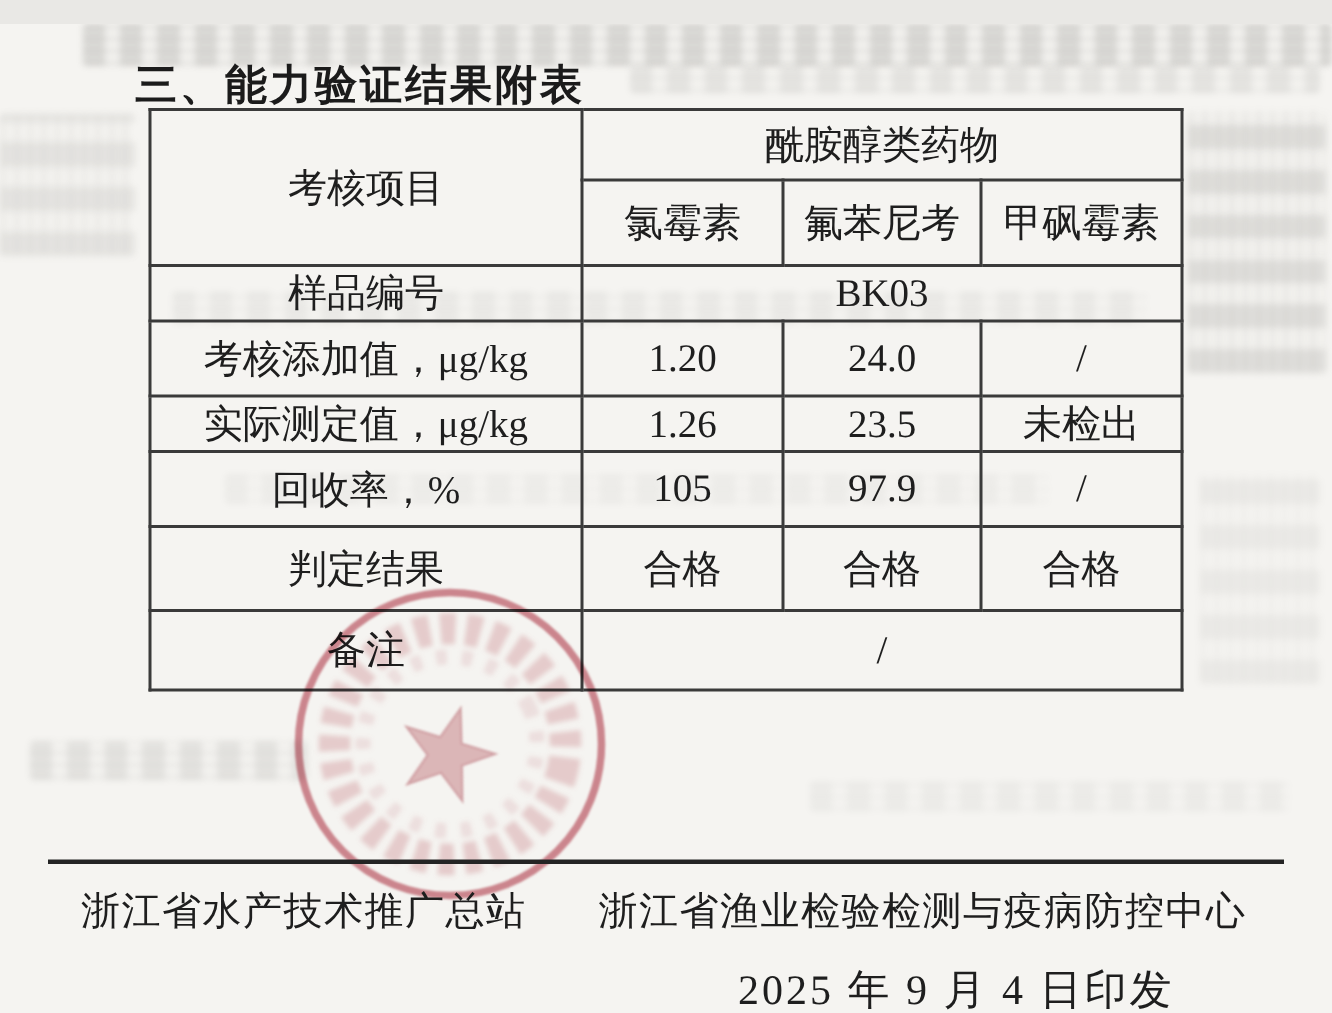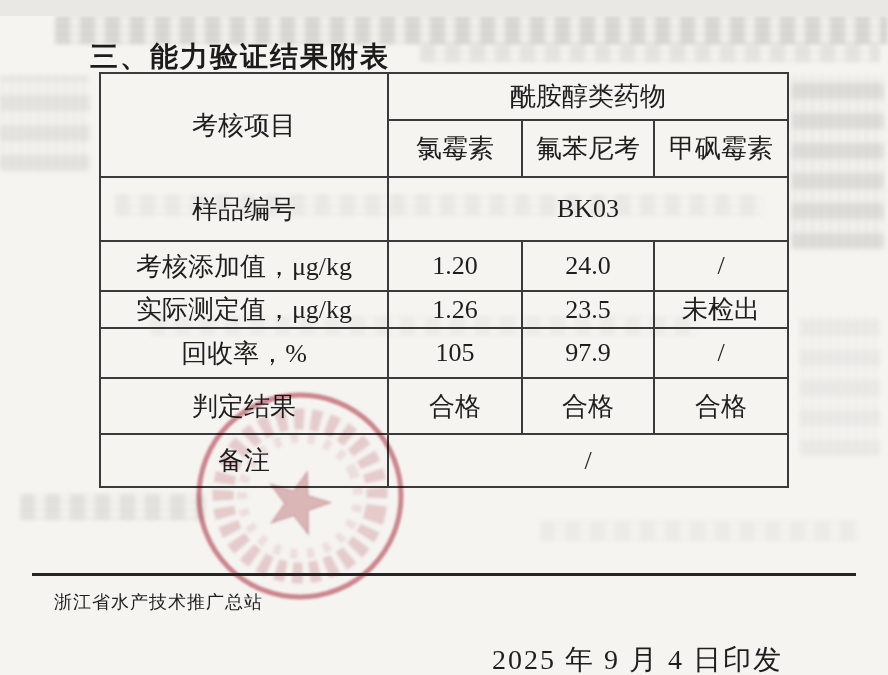--- a/index.html
+++ b/index.html
@@ -42,21 +42,21 @@
   .seal{
     position:absolute;left:190px;top:370px;width:220px;height:220px;
     mix-blend-mode:multiply;pointer-events:none;
   }
   
   .rule{position:absolute;left:32px;width:824px;height:3px;background:#242424;}
   .rule-top{top:557px;}
   .rule-bottom{top:662px;}
   .orgs{
     position:absolute;left:54px;top:574px;width:800px;
-    font-size:18px;letter-spacing:1px;display:flex;gap:48px;white-space:nowrap;text-align:right;
+    font-size:26px;letter-spacing:1px;display:flex;gap:48px;white-space:nowrap;text-align:right;
   }
   .dateline{
     position:absolute;left:492px;top:625px;
     font-size:28px;letter-spacing:2px;white-space:nowrap;
   }
 </style>
 </head>
 <body>
 
 <div class="page">
@@ -83,21 +83,21 @@
     <tbody>
       <tr style="height:47px">
         <td rowspan="2">考核项目</td>
         <td colspan="3">酰胺醇类药物</td>
       </tr>
       <tr style="height:57px">
         <td>氯霉素</td>
         <td>氟苯尼考</td>
         <td>甲砜霉素</td>
       </tr>
-      <tr style="height:64px">
+      <tr style="height:37px">
         <td>样品编号</td>
         <td colspan="3" class="latin">BK03</td>
       </tr>
       <tr style="height:50px">
         <td>考核添加值，μg/kg</td>
         <td class="latin">1.20</td>
         <td class="latin">24.0</td>
         <td class="latin">/</td>
       </tr>
       <tr style="height:32px">
@@ -142,17 +142,18 @@
       <circle cx="110" cy="110" r="58" fill="none" stroke="#cf7f89" stroke-width="10" stroke-dasharray="7 10" opacity="0.18" transform="rotate(-25 110 110)"></circle>
     </g>
     <g filter="url(#sblur)" transform="rotate(17 108 116)">
       <path d="M108 85 L115.4 107.2 L138.8 107.3 L119.9 121.1 L127 143.4 L108 129.8 L89 143.4 L96.1 121.1 L77.2 107.3 L100.6 107.2 Z" fill="#e0b3b8" opacity="0.85" stroke="#d49ba2" stroke-width="1.5"></path>
     </g>
   </svg>
 
   <div class="rule rule-top"></div>
   <div class="orgs">
     <span>浙江省水产技术推广总站</span>
+    <span>浙江省渔业检验检测与疫病防控中心</span>
   </div>
   <div class="dateline">2025 年 9 月 4 日印发</div>
   <div class="rule rule-bottom"></div>
 
 </div>
 
 </body></html>

